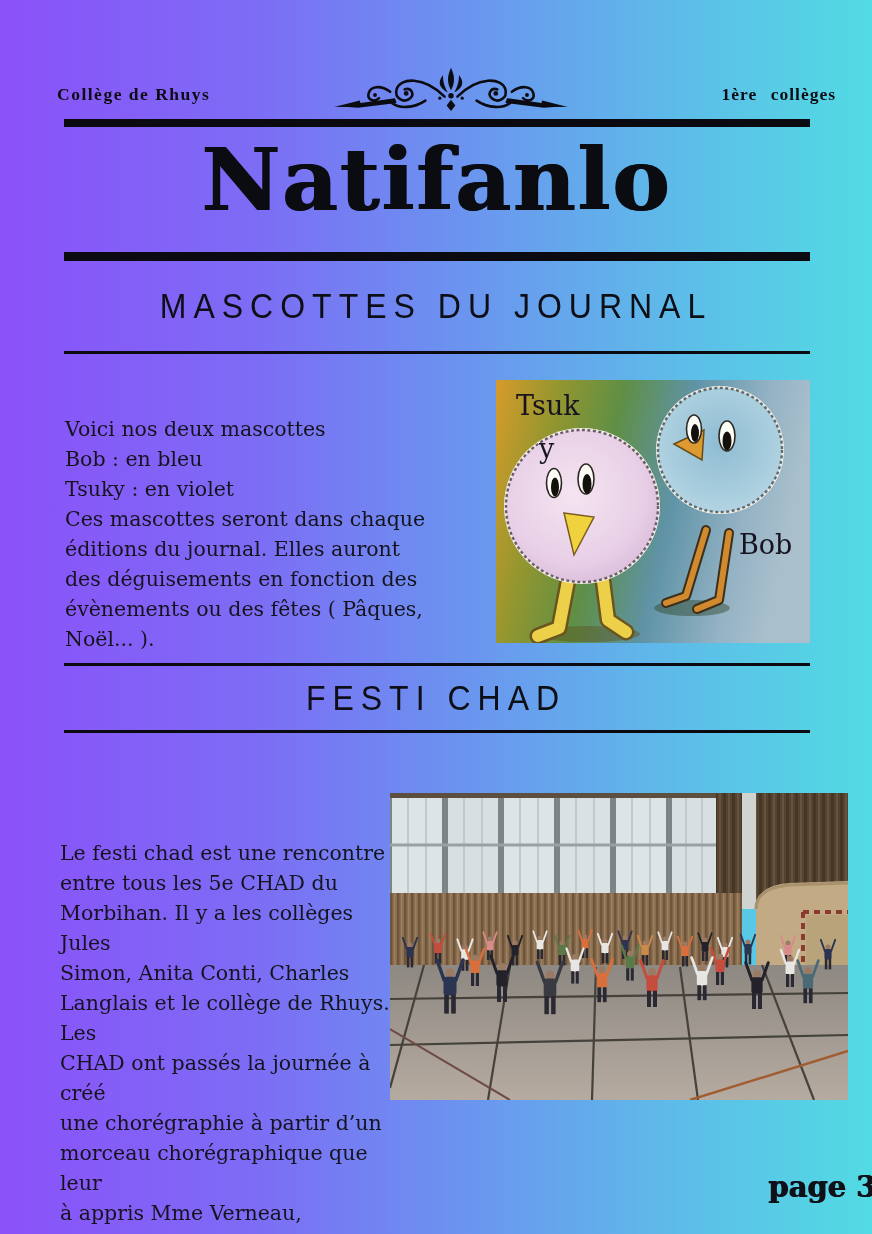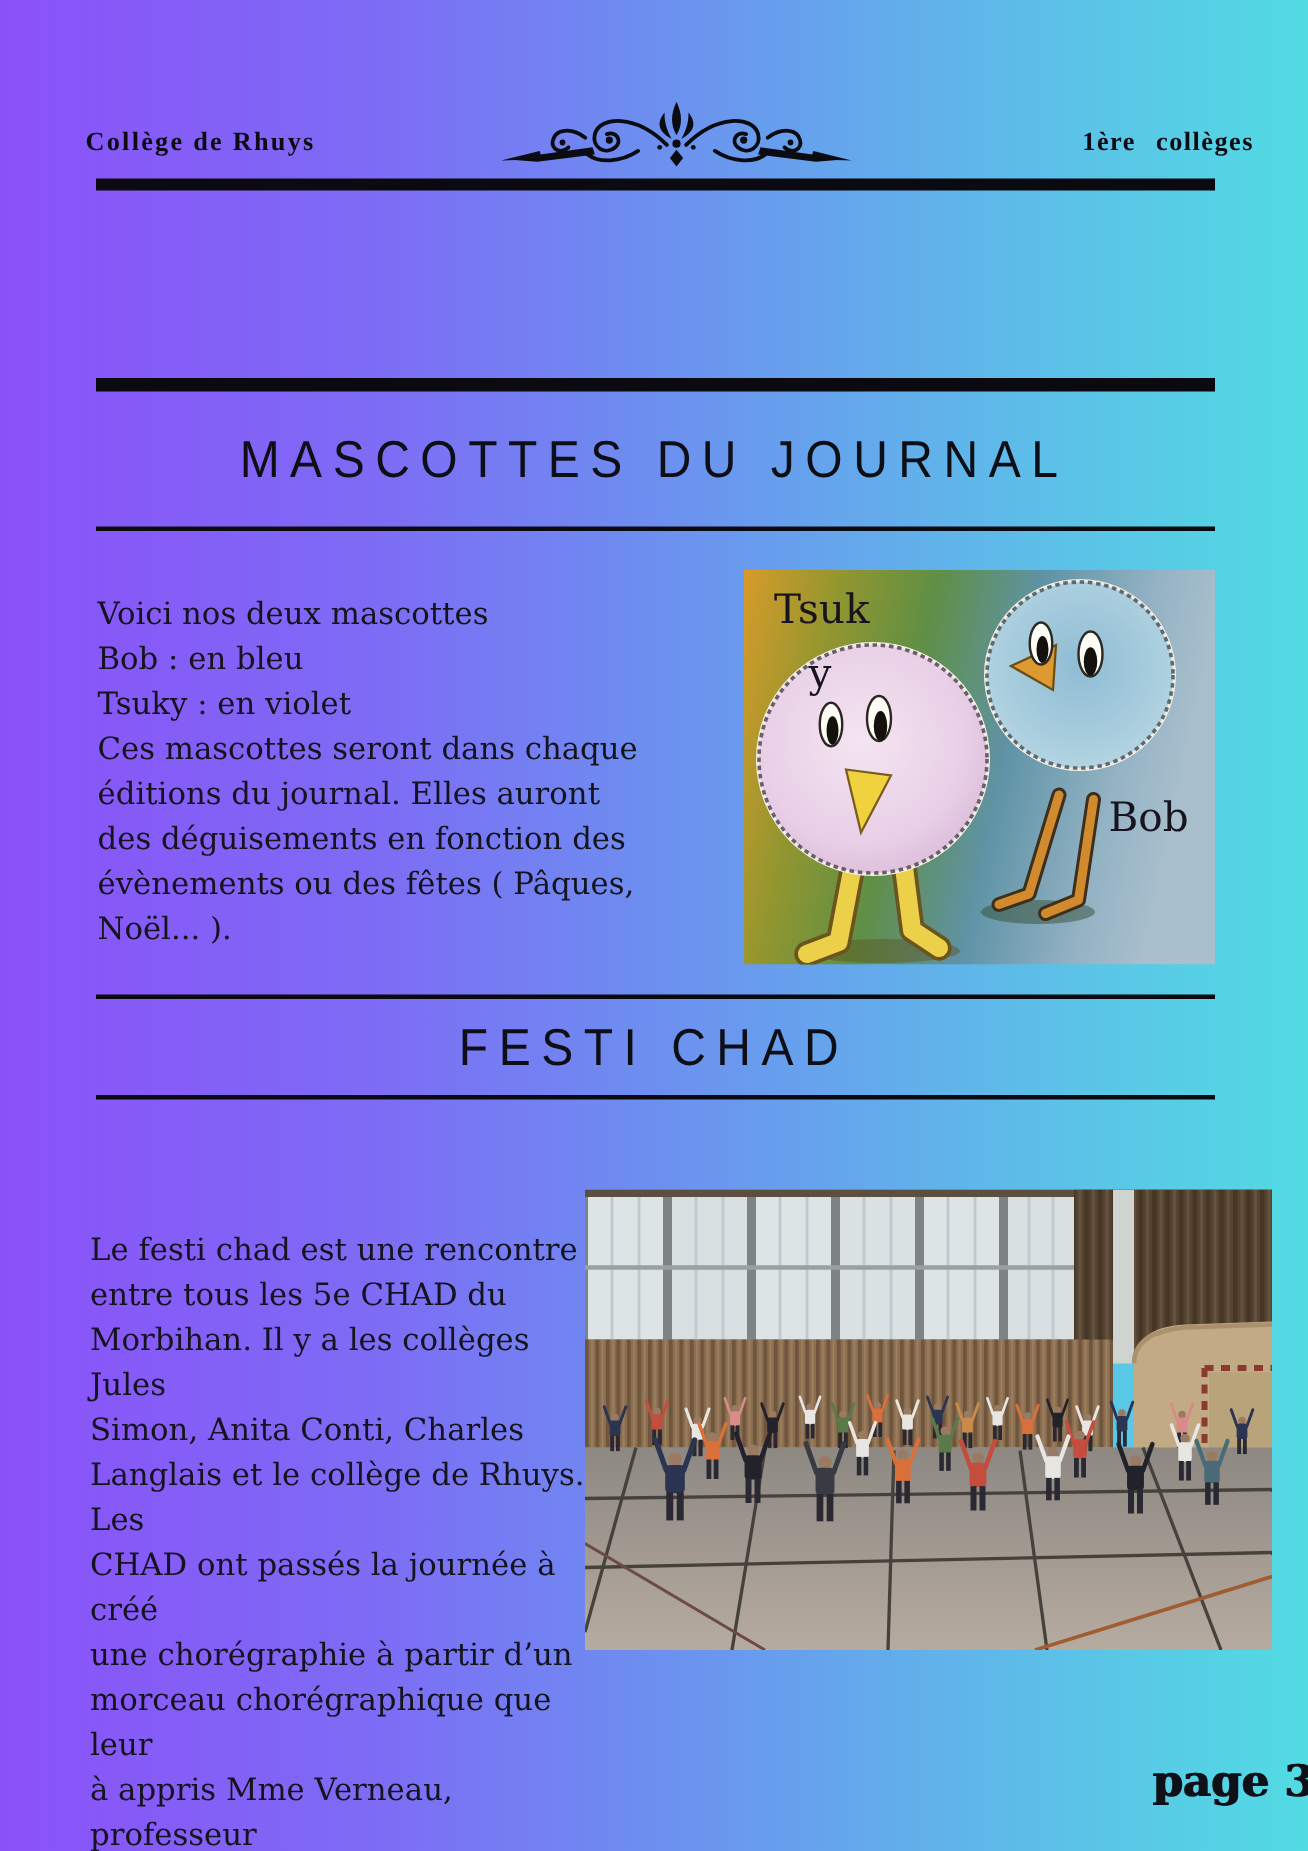--- a/index.html
+++ b/index.html
@@ -42,21 +42,21 @@
     font-family:"Liberation Sans",sans-serif;font-weight:500;
     font-size:32px;letter-spacing:7px;color:#0e0e16;
     transform:scaleY(1.08);
   }
   .heading-mascots{top:288px;}
   .heading-festi{top:680px;}
   .body-text{
     position:absolute;
     font-family:"DejaVu Serif",serif;
     font-size:20.5px;line-height:30px;
-    white-space:pre-line;color:#15141e;
+    white-space:pre-line;color:#15141e;margin-top:20px;
   }
   .mascots-text{left:65px;top:394px;width:410px;}
   .festi-text{left:60px;top:818px;width:350px;}
   .mascot-image{
     position:absolute;left:496px;top:380px;width:314px;height:263px;
   }
   .gym-photo{
     position:absolute;left:390px;top:793px;width:458px;height:307px;
   }
   .page-number{
@@ -95,20 +95,21 @@
       <path d="M140 15 C 133 24, 135 31, 146 37 C 141 28, 140 22, 140 15 Z"></path>
       <path d="M160 15 C 167 24, 165 31, 154 37 C 159 28, 160 22, 160 15 Z"></path>
       <circle cx="150" cy="41" r="3.4"></circle>
       <path d="M150 46 l5.5 7 l-5.5 7 l-5.5 -7 z"></path>
       <circle cx="136" cy="44" r="2"></circle>
       <circle cx="164" cy="44" r="2"></circle>
     </g>
   </svg>
 
   <div class="rule rule-thick1"></div>
+  <div class="journal-title">Natifanlo</div>
   <div class="rule rule-thick2"></div>
 
   <div class="section-heading heading-mascots">MASCOTTES DU JOURNAL</div>
   <div class="rule rule-thin1"></div>
 
   <div class="body-text mascots-text">Voici nos deux mascottes
 Bob : en bleu
 Tsuky : en violet
 Ces mascottes seront dans chaque
 éditions du journal. Elles auront

